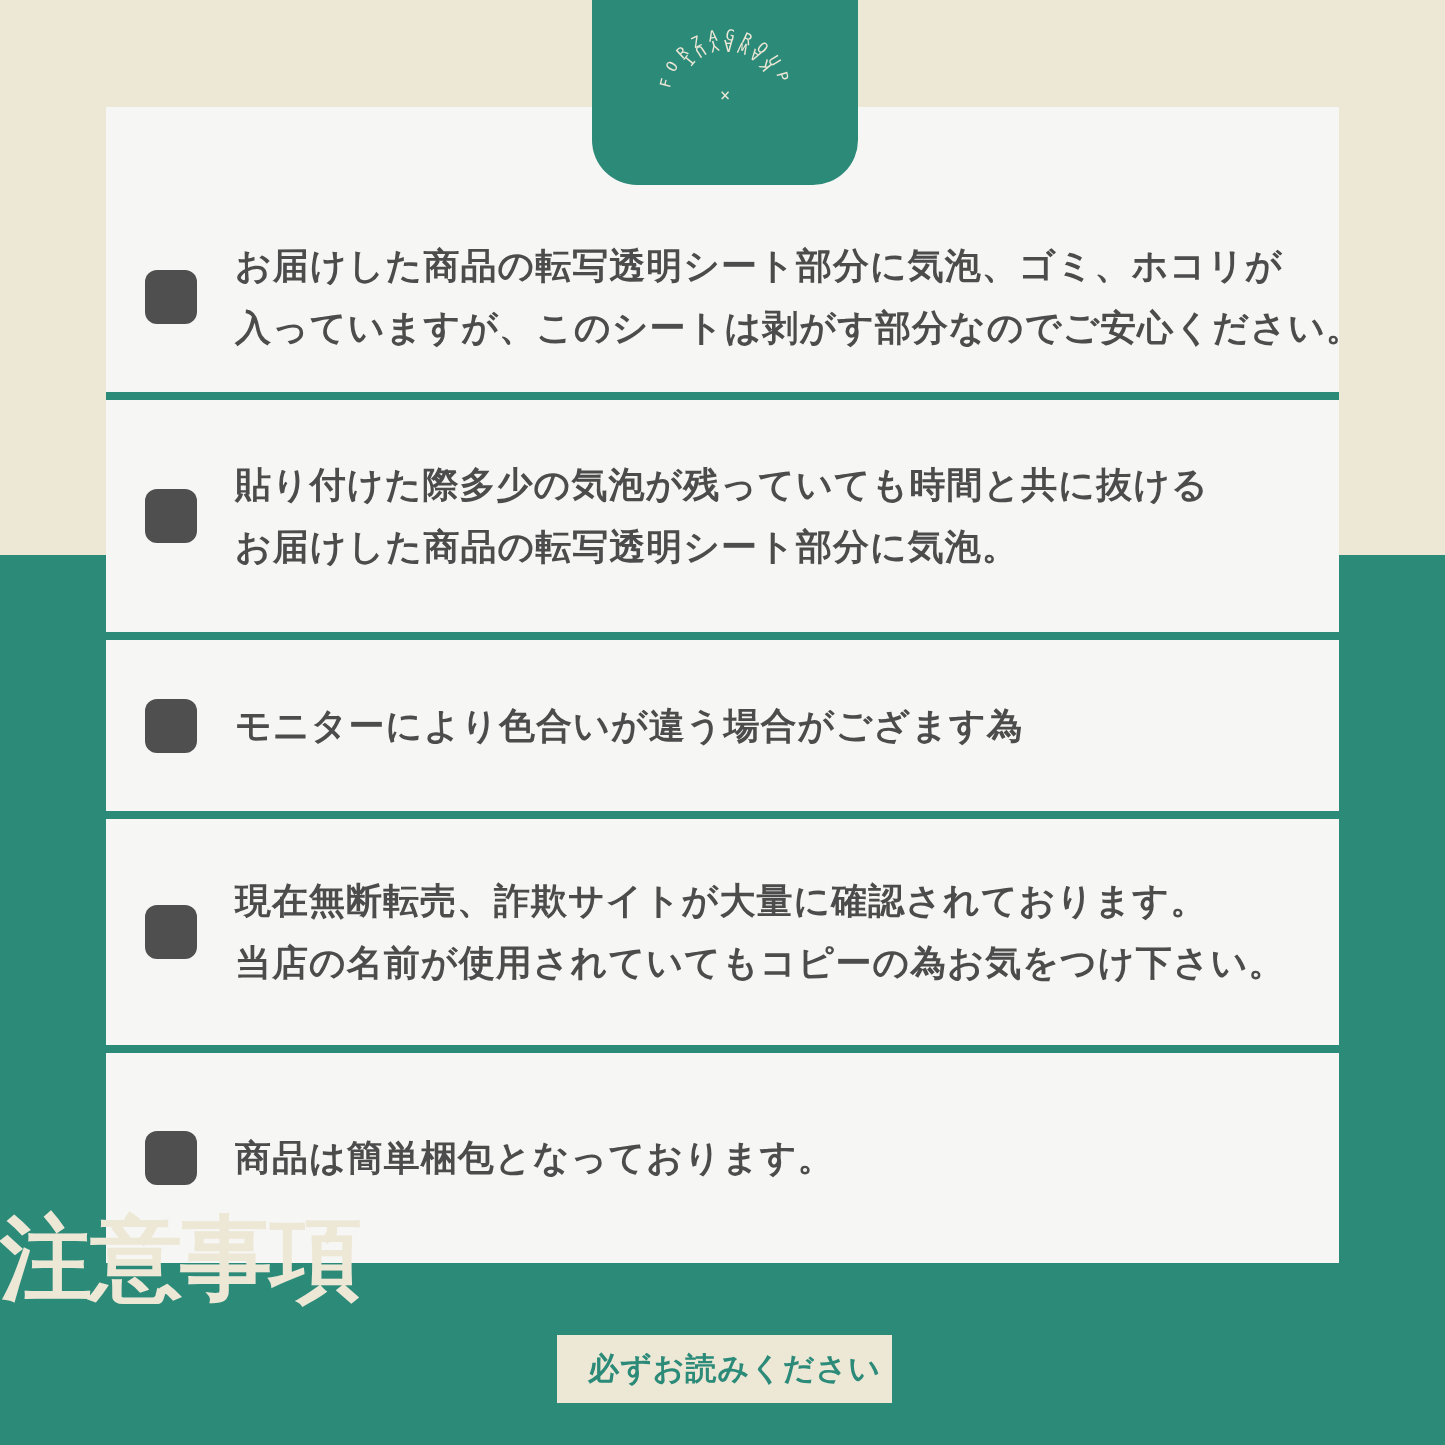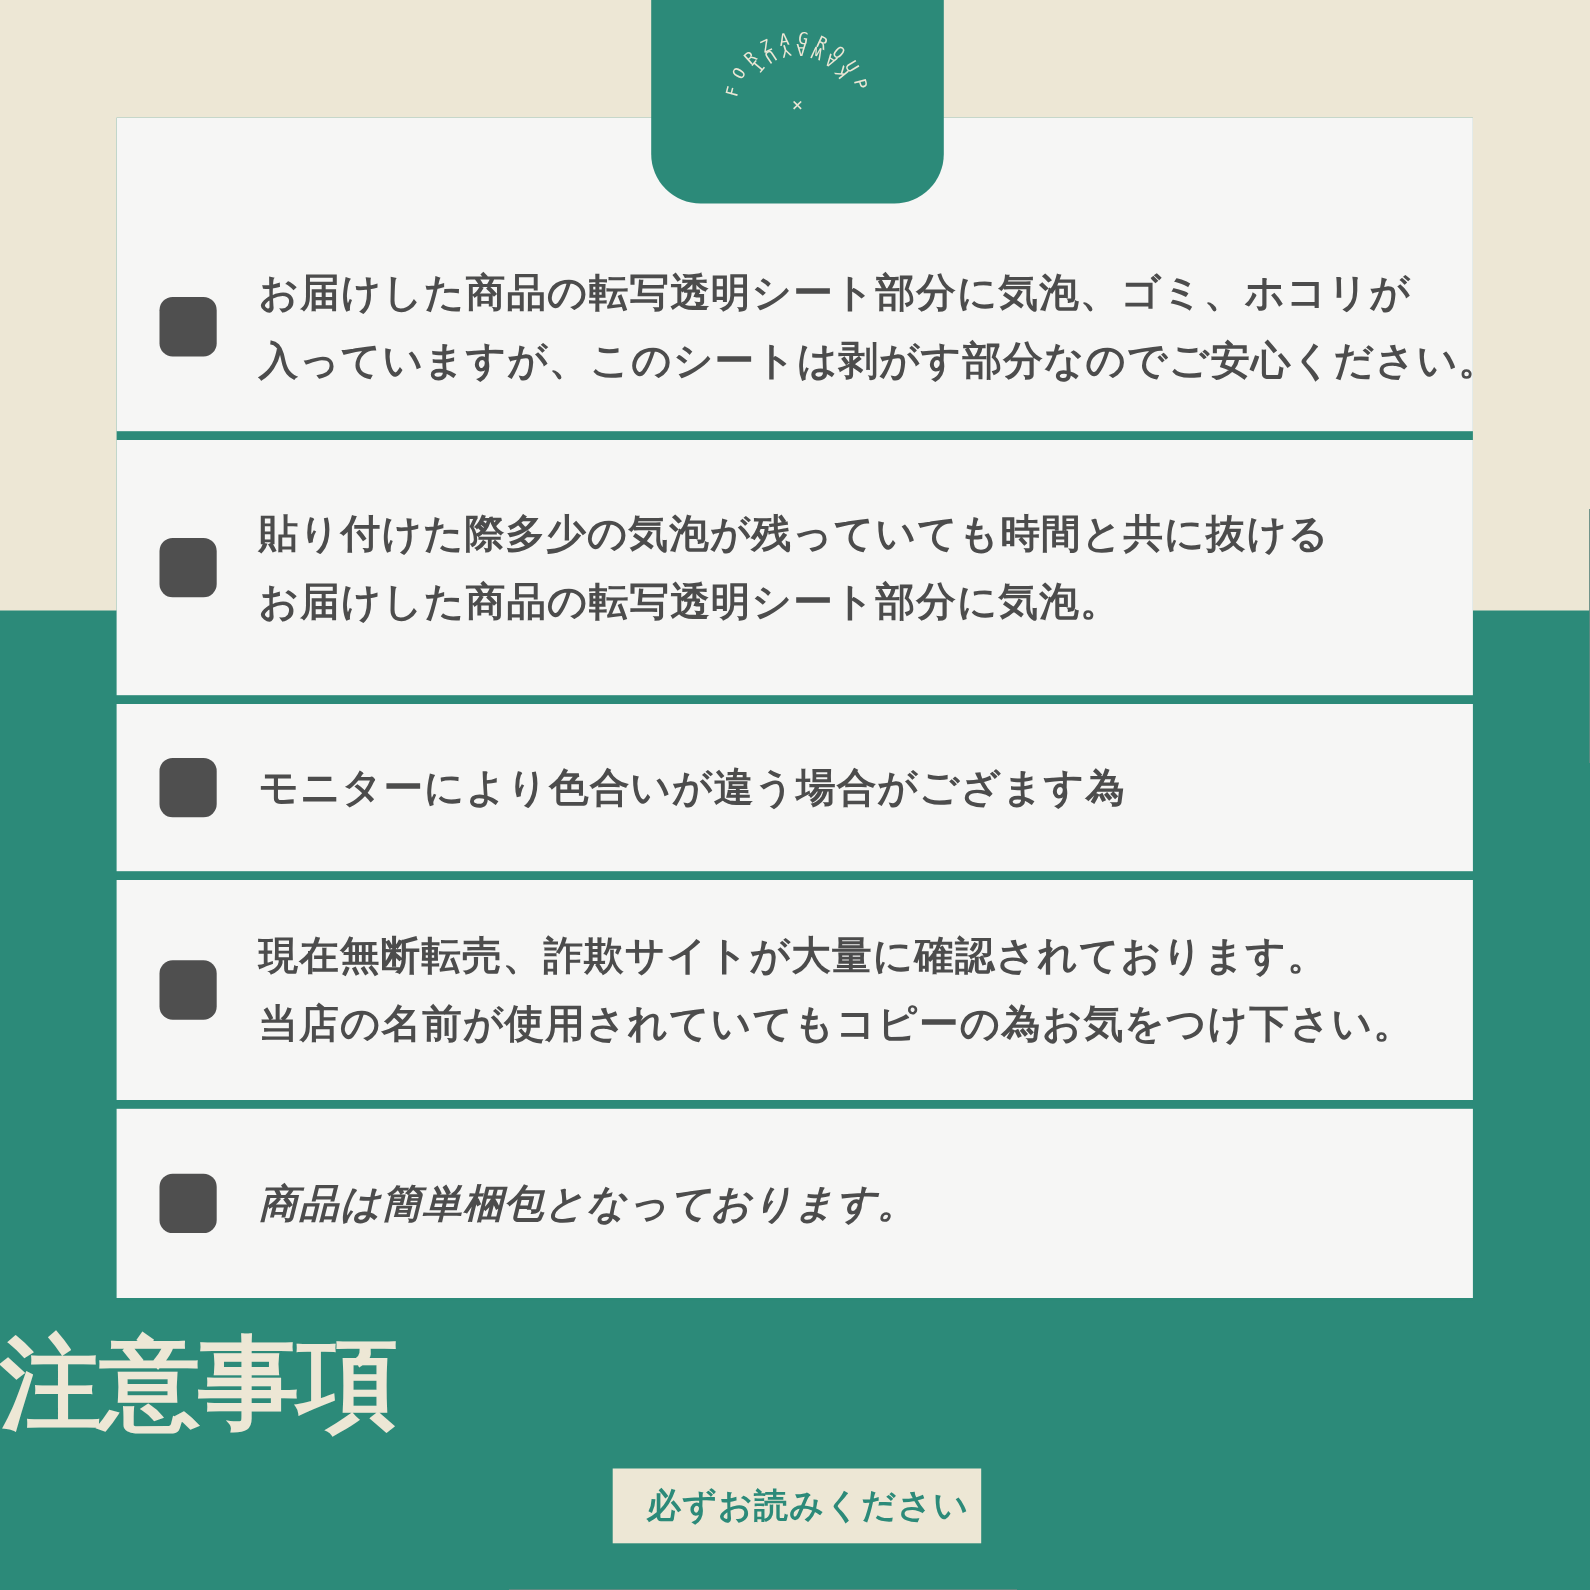--- a/index.html
+++ b/index.html
@@ -56,23 +56,23 @@
   }
   .notice-box {
     background: #F6F6F5;
     display: flex;
     align-items: center;
     padding-left: 39px;
     flex: 0 0 auto;
   }
   .notice-box.first { height: 285px; padding-top: 95px; }
   .notice-box.h2 { height: 232px; }
-  .notice-box.h3 { height: 152px; }
-  .notice-box.h4 { height: 200px; }
-  .notice-box.h5 { height: 172px; font-style: italic; }
+  .notice-box.h3 { height: 171px; }
+  .notice-box.h4 { height: 226px; }
+  .notice-box.h5 { height: 210px; }
 
   .checkbox {
     width: 52px;
     height: 54px;
     background: #4F4F4F;
     border-radius: 12px;
     margin-right: 38px;
     flex: 0 0 auto;
   }
   .notice-text {

